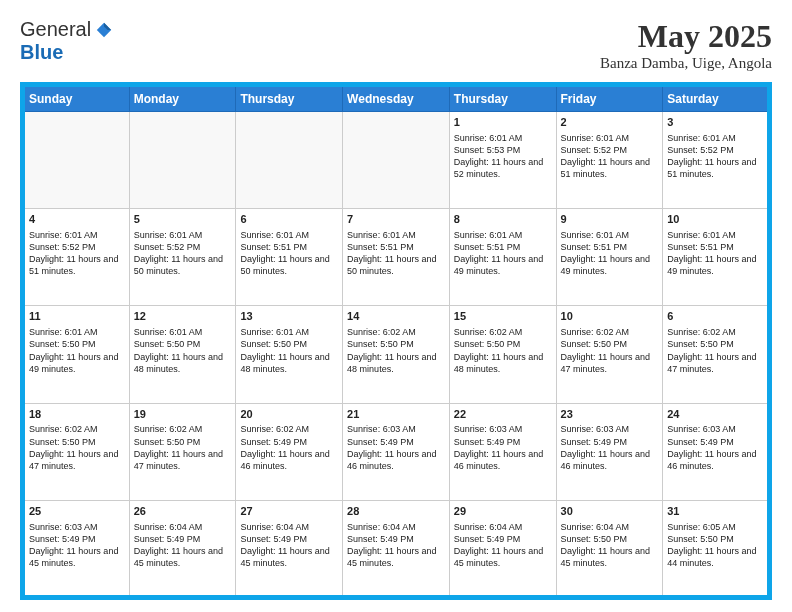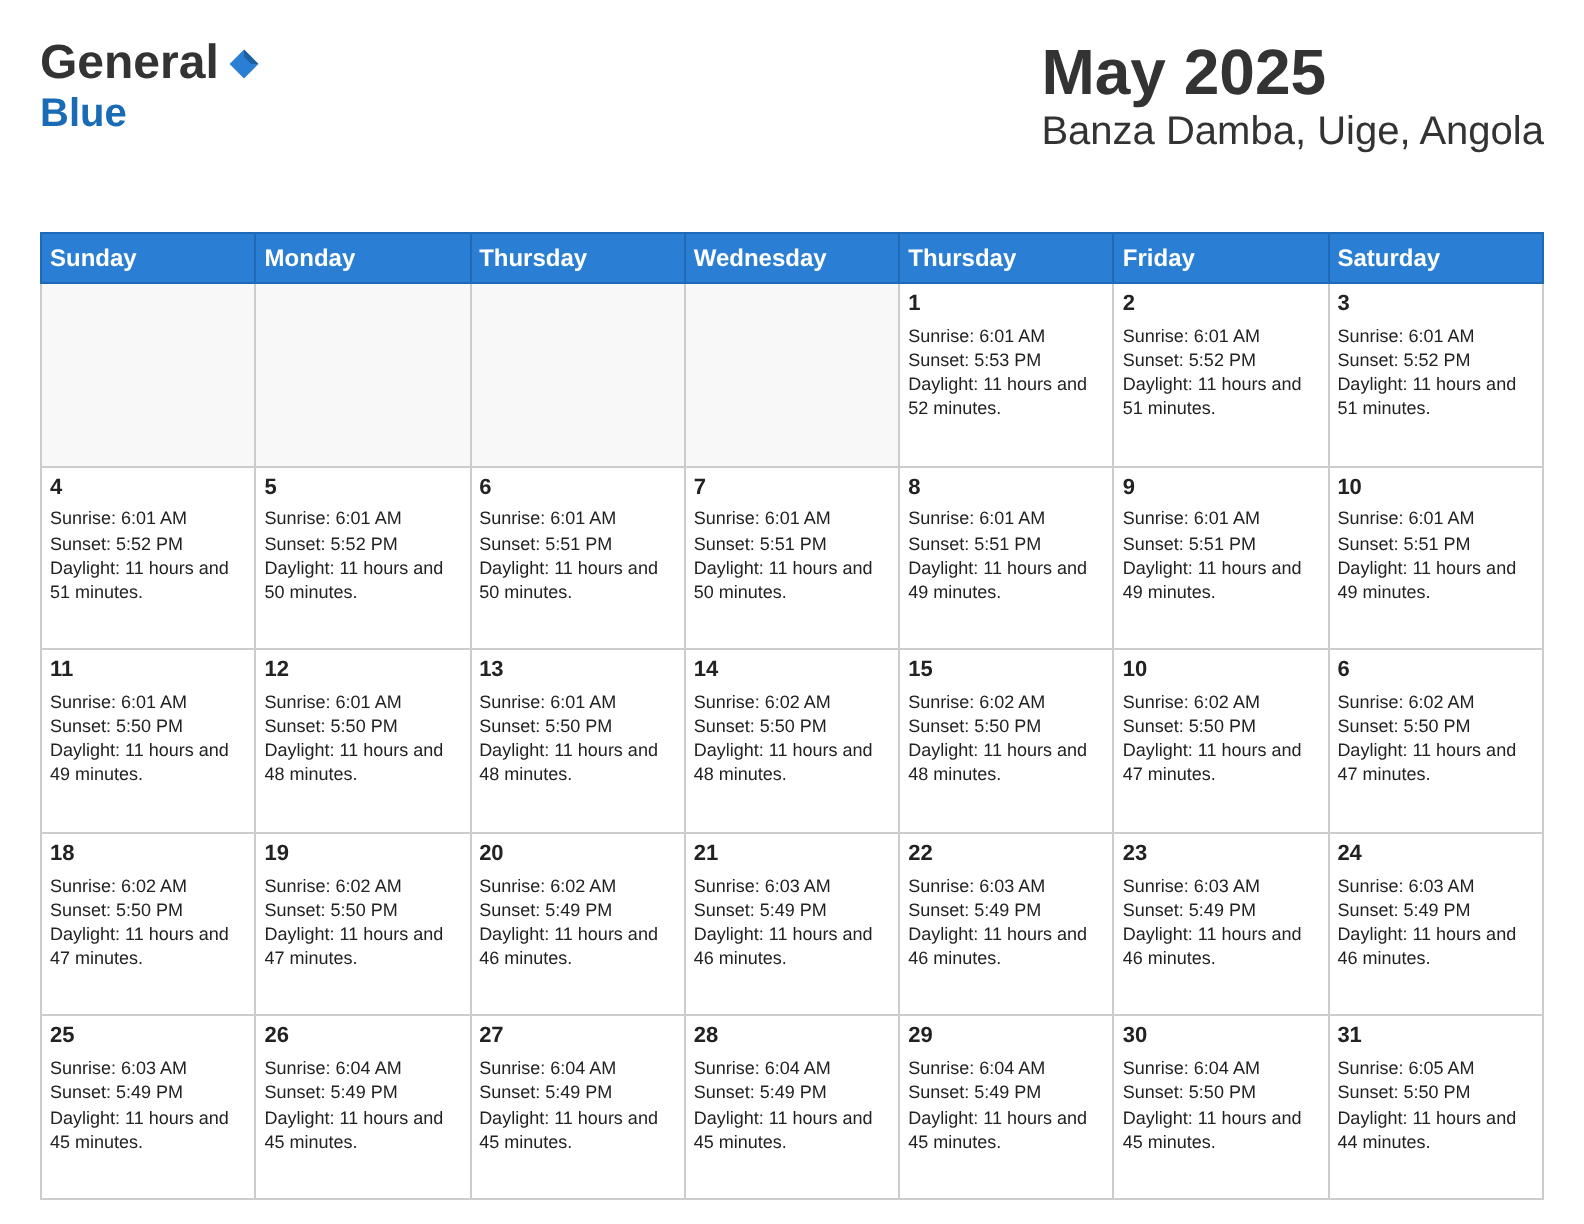--- a/index.html
+++ b/index.html
@@ -27,52 +27,53 @@
       display: flex;
       flex-direction: column;
       align-items: flex-start;
     }
     .logo-text {
       display: flex;
       align-items: center;
       gap: 2px;
     }
     .logo-general {
-      font-size: 24px;
-      font-weight: bold;
+      font-size: 20px;
+      font-weight: normal;
       color: #333;
     }
     .logo-blue {
       font-size: 20px;
       font-weight: bold;
       color: #1a6bb5;
     }
     .logo-icon {
       width: 18px;
       height: 18px;
       margin-left: 2px;
     }
     .title-block {
+      text-align: right;
+      font-family: Liberation Serif, serif;
     }
     .main-title {
       font-size: 32px;
       font-weight: bold;
       color: #333;
     }
     .subtitle {
-      font-size: 20px;
+      font-size: 15px;
       color: #333;
     }
     .calendar {
       flex: 1;
-      border: 1px solid #0ea5e9;
+      border: 5px solid #0ea5e9;
       border-collapse: collapse;
       width: 100%;
       table-layout: fixed;
-      margin-top: 28px;
     }
     .calendar th {
       background: #2a7fd4;
       color: #fff;
       font-size: 12px;
       font-weight: bold;
       padding: 5px 4px;
       text-align: left;
       border: 1px solid #1e6ab8;
     }

